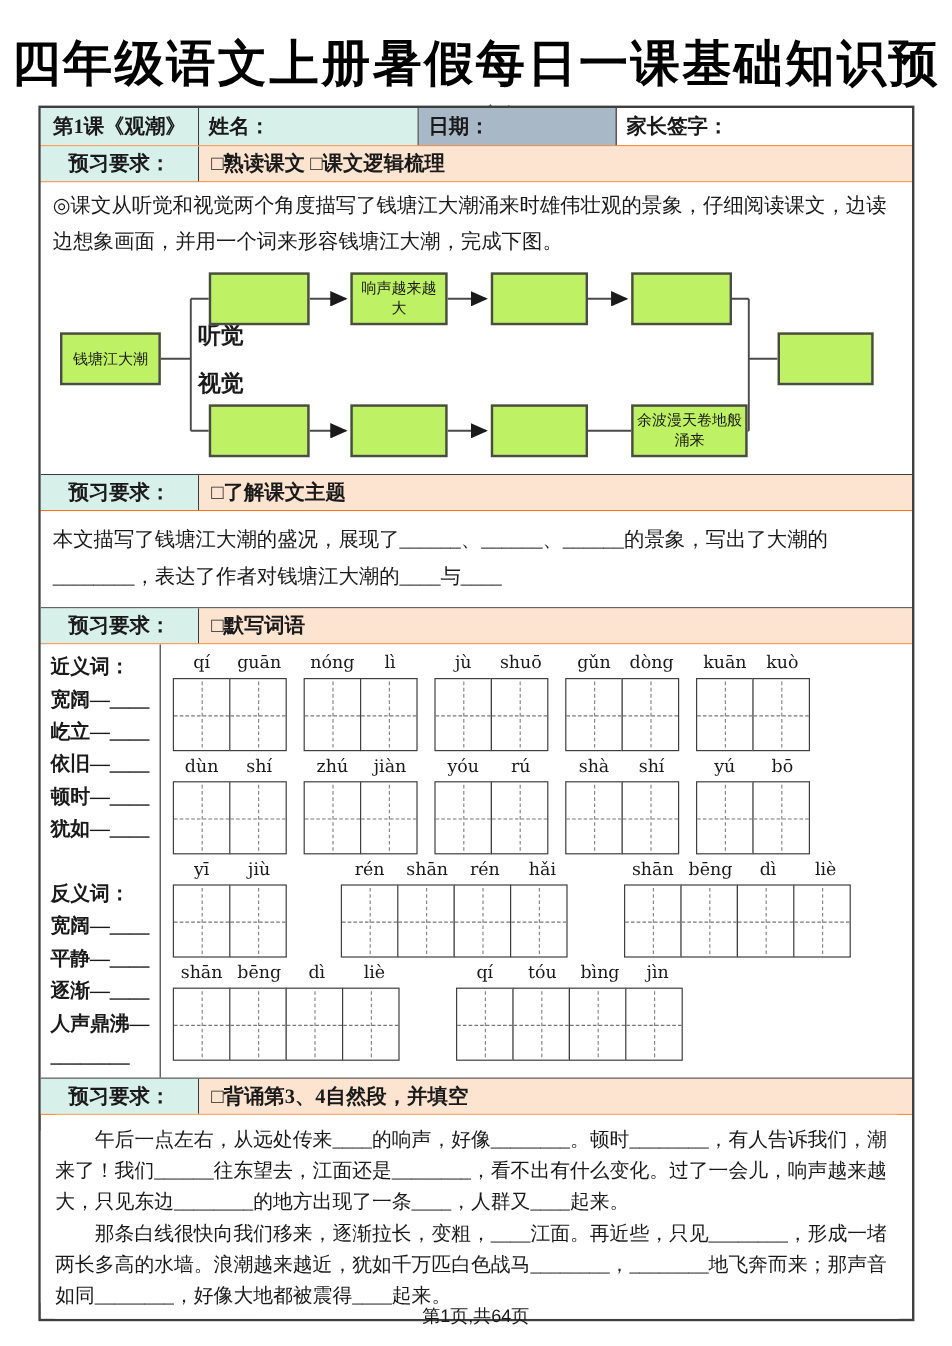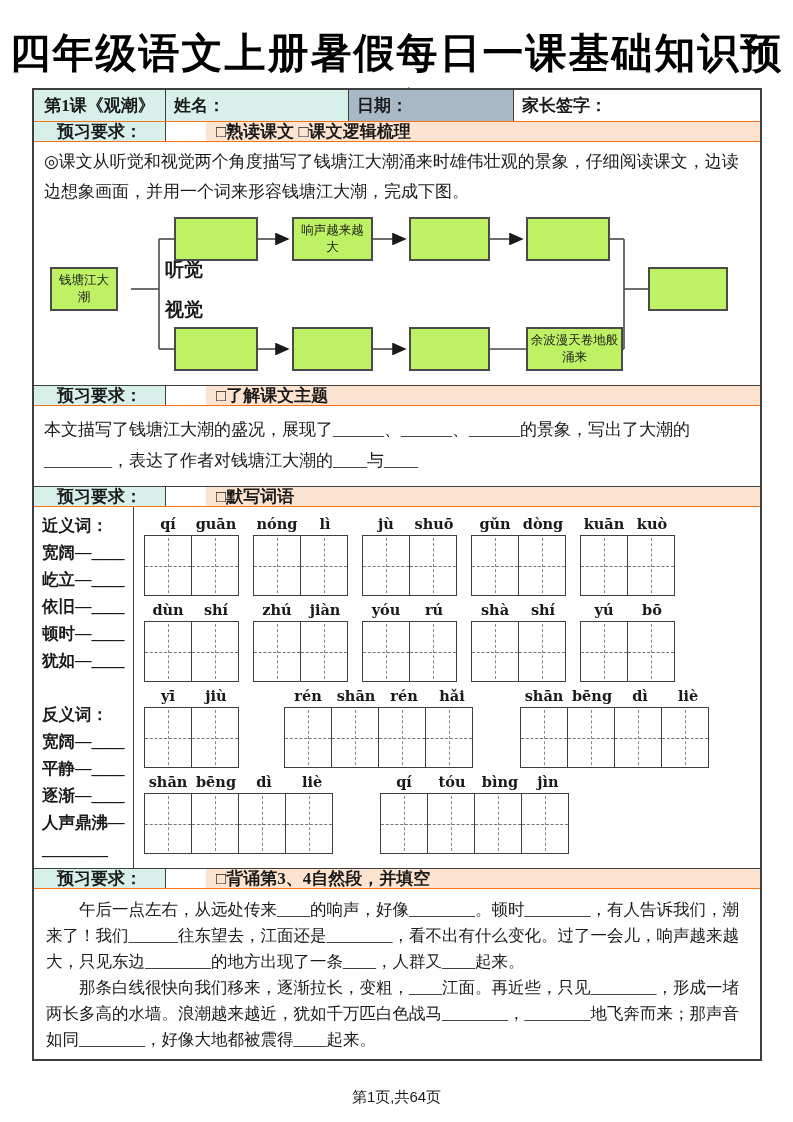--- a/index.html
+++ b/index.html
@@ -18,21 +18,21 @@
   .teal  { background:#d7f0ea; }
   .gray  { background:#a9b8c6; }
   .peach { background:#fce4d1; }
 
   .hdr { height:32px; }
   .c-lesson { width:132px; justify-content:center; border-right:1px solid #3f3f3f; font-weight:600; }
   .c-name   { width:183px; padding-left:8px; border-right:1px solid #3f3f3f; font-weight:600; }
   .c-date   { width:165px; padding-left:8px; border-right:1px solid #3f3f3f; font-weight:600; }
   .c-sign   { flex:1; padding-left:8px; font-weight:600; }
 
-  .req { height:20px;gap:40px; }
+  .req { height:30px; }
   .c-req  { width:132px; justify-content:center; border-right:1px solid #3f3f3f; font-weight:600; }
   .c-reqc { flex:1; padding-left:10px; font-weight:600; }
 
   .block { border-bottom:1px solid #3f3f3f; background:#fff; }
 
   .intro { font-size:17px; line-height:30px; padding:5px 10px 0 10px; }
 
   
   .diagram { position:relative; width:726px; height:176px; margin-top:2px; }
   .diagram svg { position:absolute; left:0; top:0; }
@@ -43,21 +43,21 @@
 
   
   .theme { padding:8px 10px 10px 10px; }
   .theme p { font-size:17px; line-height:31px; }
 
   
   .words { display:flex; min-height:358px; }
   .words-left { width:131px; border-right:1px solid #3f3f3f; padding:5px 6px 5px 8px;
                 font-size:16.5px; font-weight:600; line-height:27px; }
   .words-left .wl-gap { height:27px; }
-  .words-right { flex:1; padding:8px 4px 4px 10px;font-weight:bold; }
+  .words-right { flex:1; padding:8px 4px 4px 10px; }
 
   .pin-row { display:flex; margin-bottom:5px; }
   .pin-group { margin-right:13px; }
   .pin-row.r3 .pin-group, .pin-row.r4 .pin-group { margin-right:44px; }
   .pin-line { display:flex; height:20px; }
   .pin-syll { display:inline-block; width:48px; text-align:center;
               font-family:"DejaVu Serif", serif; font-size:14.5px; }
   .grid { display:flex; }
   .cellw { position:relative; width:48px; height:61px; border:1px solid #3f3f3f; background:#fff; }
   .cellw + .cellw { margin-left:-1px; }
@@ -115,21 +115,21 @@
             <line x1="224" y1="140" x2="254" y2="140" marker-end="url(#arw)"></line>
             <line x1="339" y1="140" x2="371" y2="140" marker-end="url(#arw)"></line>
             <line x1="456" y1="140" x2="492" y2="140"></line>
             <line x1="576" y1="30" x2="590" y2="30"></line>
             <line x1="590" y1="30" x2="590" y2="140"></line>
             <line x1="576" y1="140" x2="590" y2="140"></line>
             <line x1="590" y1="80" x2="614" y2="80"></line>
           </g>
         </svg>
 
-        <div class="dbox" style="left:16px; top:58px; width:68px; height:44px;">钱塘江大潮</div>
+        <div class="dbox" style="left:16px; top:58px; width:84px; height:44px;">钱塘江大潮</div>
         <div class="dlabel" style="left:131px; top:48px;">听觉</div>
         <div class="dlabel" style="left:131px; top:88px;">视觉</div>
 
         <div class="dbox" style="left:140px; top:8px; width:84px; height:44px;"></div>
         <div class="dbox" style="left:258px; top:8px; width:81px; height:44px;">响声越来越大</div>
         <div class="dbox" style="left:375px; top:8px; width:81px; height:44px;"></div>
         <div class="dbox" style="left:492px; top:8px; width:84px; height:44px;"></div>
 
         <div class="dbox" style="left:140px; top:118px; width:84px; height:44px;"></div>
         <div class="dbox" style="left:258px; top:118px; width:81px; height:44px;"></div>

